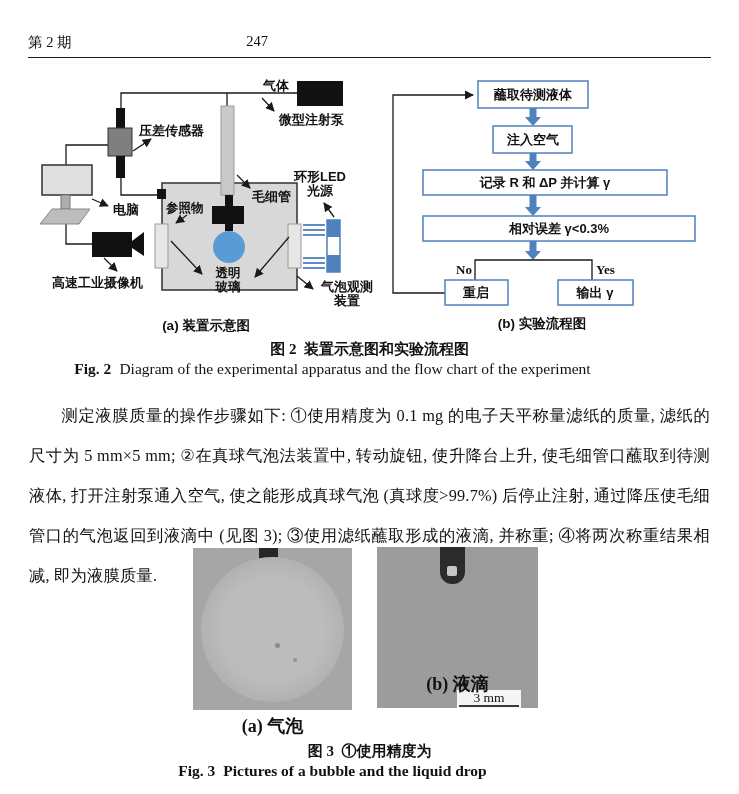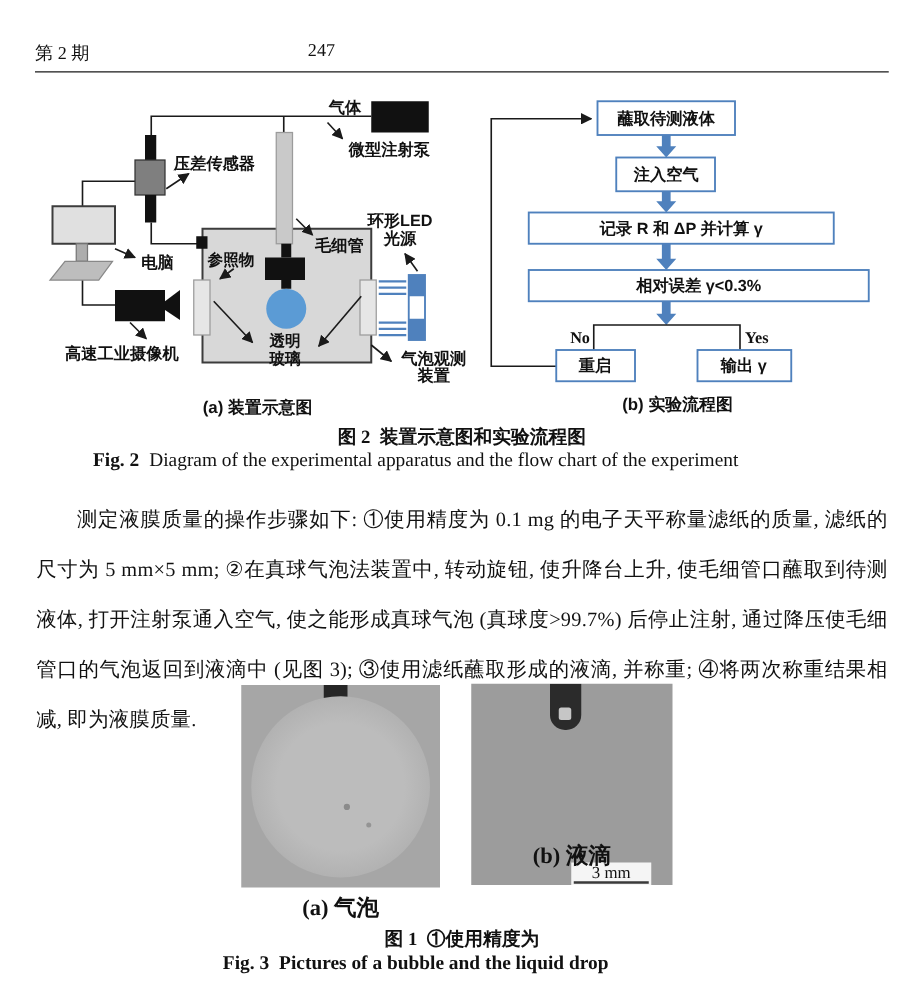--- a/index.html
+++ b/index.html
@@ -188,17 +188,17 @@
   <div class="scalebox">
     <span>3 mm</span>
     <div class="scaleline"></div>
   </div>
 </div>
 
 <div class="abs photocap" style="left:193px;top:714px;width:159px;">(a) 气泡</div>
 <div class="abs photocap" style="left:377px;top:672px;width:161px;">(b) 液滴</div>
 
 <div class="abs capcn" style="top:742px;">
-  <span>图 1</span>&nbsp;&nbsp;<span>①使用精度为</span>
+  <span>图 3</span>&nbsp;&nbsp;<span>①使用精度为</span>
 </div>
 <div class="abs capen" style="top:762px;font-weight:bold;">
   <b>Fig. 3</b><span>Pictures of a bubble and the liquid drop</span>
 </div>
 
 </body></html>

